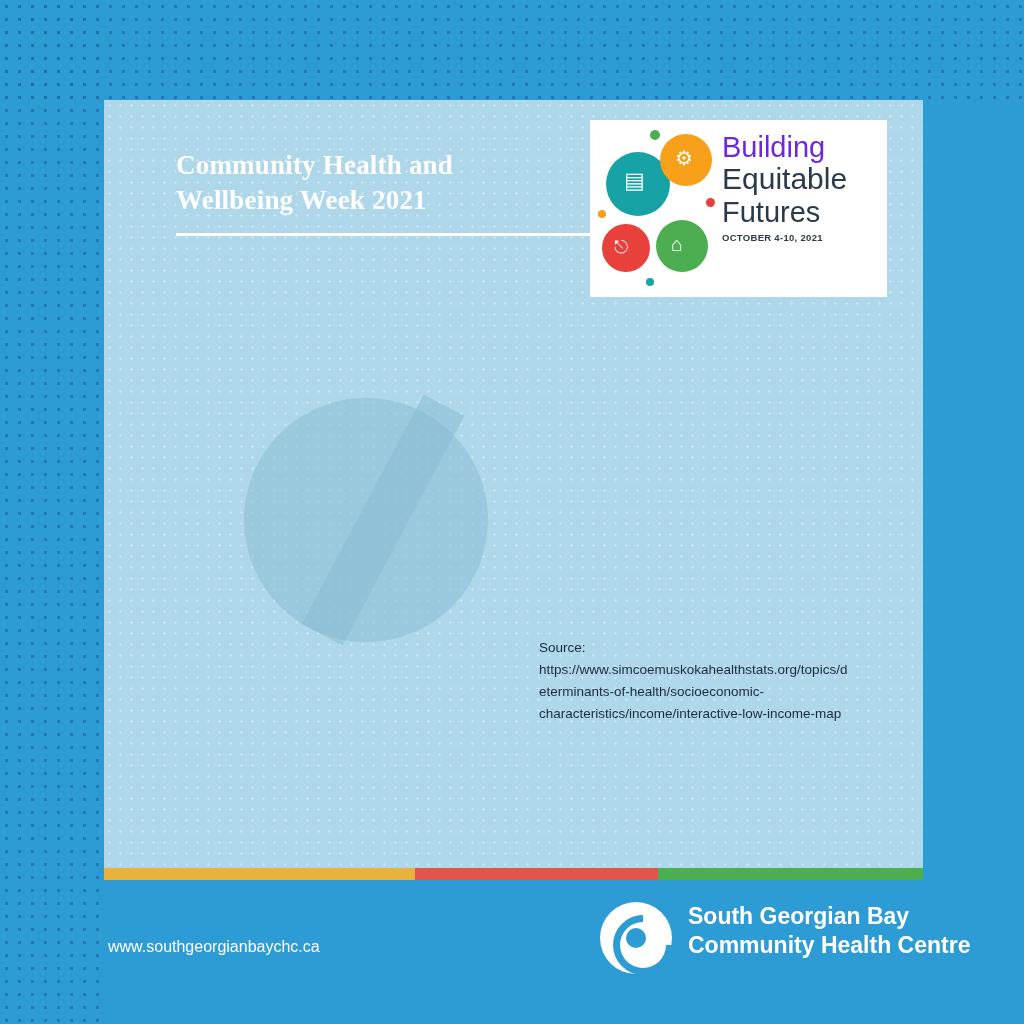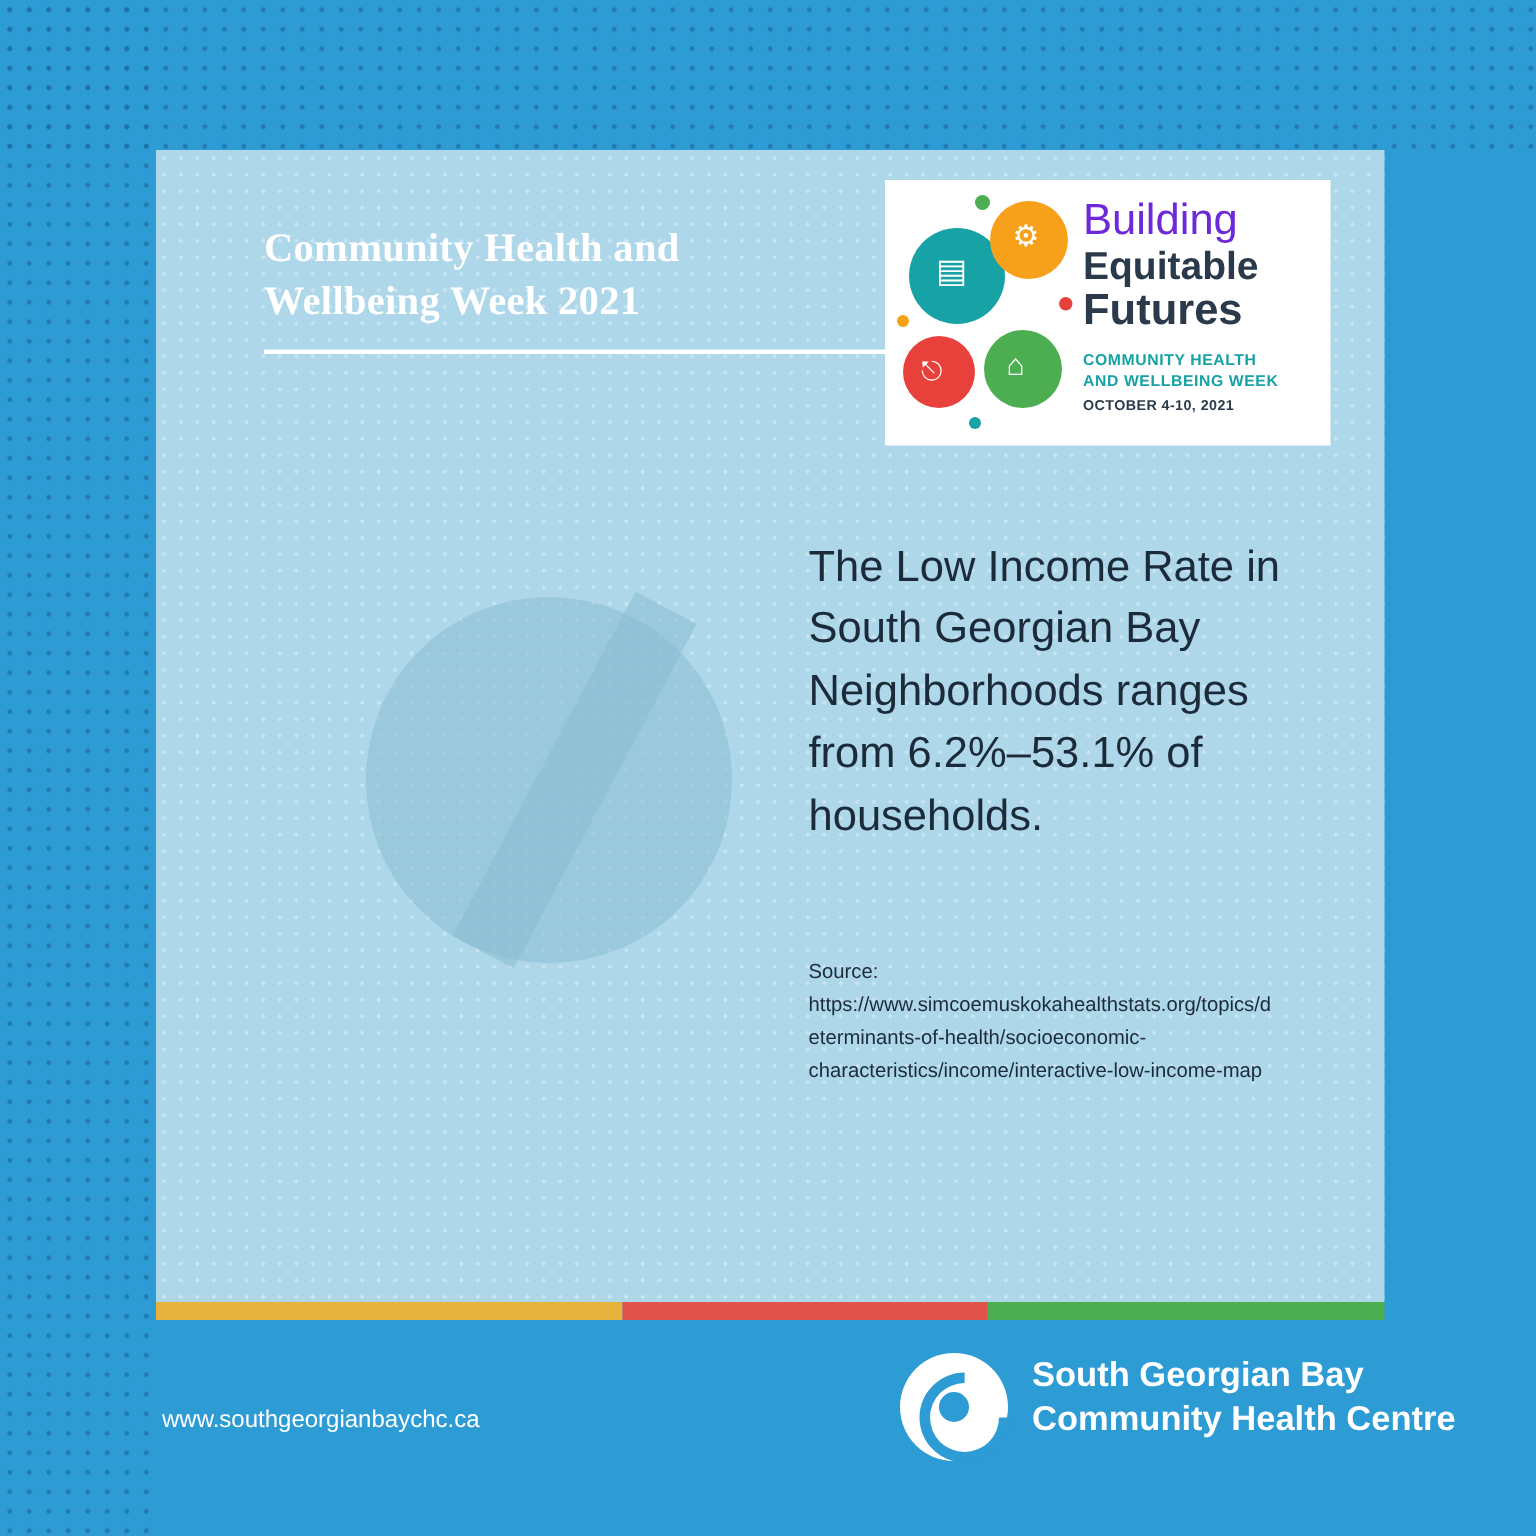--- a/index.html
+++ b/index.html
@@ -98,25 +98,25 @@
     position: absolute;
     left: 132px; top: 12px;
     width: 160px;
   }
   .lt1 {
     font-family: "Liberation Sans", sans-serif;
     font-size: 29px; color: #6d28d9; line-height: 1.08; font-weight: 300;
   }
   .lt2 {
     font-family: "Liberation Sans", sans-serif;
-    font-size: 26px; color: #2b3a4a; line-height: 1.08; font-weight: bold;
+    font-size: 30px; color: #2b3a4a; line-height: 1.08; font-weight: normal;
   }
   .lt3 {
     font-family: "Liberation Sans", sans-serif;
-    font-size: 29px; color: #2b3a4a; line-height: 1.12; font-weight: 700;
+    font-size: 29px; color: #2b3a4a; line-height: 1.12; font-weight: 400;
   }
   .lt-sub {
     margin-top: 9px;
     font-size: 10.5px; font-weight: bold; color: #17a2a6;
     line-height: 1.35; letter-spacing: .4px;
   }
   .lt-date {
     margin-top: 4px;
     font-size: 9.5px; font-weight: bold; color: #2b3a4a; letter-spacing: .3px;
   }
@@ -261,34 +261,29 @@
         </div>
         <div class="dot-sm d1"></div>
         <div class="dot-sm d2"></div>
         <div class="dot-sm d3"></div>
         <div class="dot-sm d4"></div>
       </div>
       <div class="logo-text">
         <div class="lt1">Building</div>
         <div class="lt2">Equitable</div>
         <div class="lt3">Futures</div>
-        <div class="lt-sub">
-          <div>COMMUNITY HEALTH</div>
-          <div>AND WELLBEING WEEK</div>
-        </div>
         <div class="lt-date">OCTOBER 4-10, 2021</div>
       </div>
     </div>
 
     <div class="stat-wrap">
       <div class="stat-circle"></div>
       <div class="stat-slash"></div>
     </div>
 
-    <div class="body-copy">The Low Income Rate in South Georgian Bay Neighborhoods ranges from 6.2%–53.1% of households.</div>
 
     <div class="source">Source: https://www.simcoemuskokahealthstats.org/topics/determinants-of-health/socioeconomic-characteristics/income/interactive-low-income-map</div>
   </div>
 
   <div class="colorbar">
       <span style="background: rgb(232, 179, 60); flex: 2.05 1 0%;"></span>
       <span style="background: rgb(224, 84, 76); flex: 1.6 1 0%;"></span>
       <span style="background: rgb(76, 174, 80); flex: 1.75 1 0%;"></span>
     </div>
 

